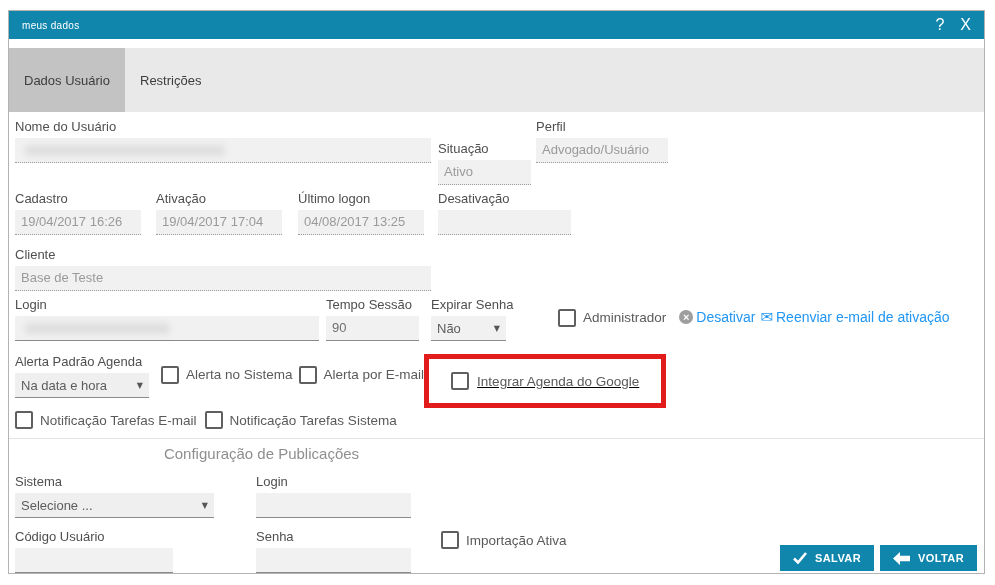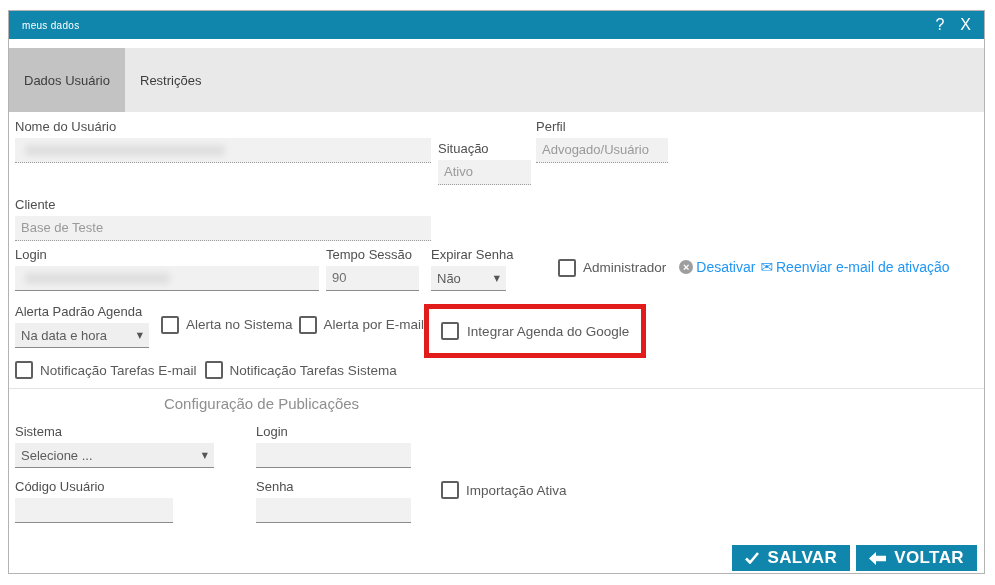--- a/index.html
+++ b/index.html
@@ -31,28 +31,28 @@
     opacity:.4;filter:blur(3px);border-radius:3px;}
   
   .cbgroup{display:flex;align-items:center;gap:7px;font-size:13.5px;color:#5a5a5a;white-space:nowrap;}
   .cb{width:18px;height:18px;border:2px solid #5f5f5f;background:#fff;border-radius:2px;flex:none;}
   
   .link{color:#2196f3;font-size:14px;display:flex;align-items:center;gap:3px;white-space:nowrap;cursor:pointer;}
   .circle-x{width:14px;height:14px;border-radius:50%;background:#9e9e9e;color:#fff;
     font-size:11px;line-height:14px;text-align:center;font-weight:bold;flex:none;}
   .envelope{color:#2196f3;font-family:"DejaVu Sans",sans-serif;font-size:15px;line-height:15px;}
   
-  .highlight{border:5px solid #e21b1b;padding:9px 12px;display:flex;align-items:center;gap:8px;
-    margin-bottom:-10px;background:transparent;}
+  .highlight{border:5px solid #e21b1b;padding:9px 22px;display:flex;align-items:center;gap:8px;
+    margin-bottom:-10px;background:transparent;text-decoration:underline;}
   .divider{border-top:1px solid #e4e4e4;margin:9px -6px 0;}
   .section-title{font-size:15px;color:#8f8f8f;width:493px;text-align:center;margin-top:7px;line-height:15px;}
   
   .footer{position:absolute;right:7px;bottom:2px;display:flex;gap:6px;}
   .btn{background:#1086ad;color:#fff;height:26px;display:flex;align-items:center;gap:8px;
-    padding:0 13px;font-size:17px;font-weight:bold;letter-spacing:.4px;cursor:pointer;border:none;}
+    padding:0 13px;font-size:11px;font-weight:bold;letter-spacing:.4px;cursor:pointer;border:none;}
   .btn svg{display:block;}
 </style>
 </head>
 <body>
 
 <div class="modal">
 
   <div class="titlebar">
     <span class="title">meus dados</span>
     <span class="controls">
@@ -77,20 +77,38 @@
       <div class="fgroup" style="width:93px;margin-left:7px;margin-top:22px;">
         <span class="flabel">Situação</span>
         <div class="fbox">Ativo</div>
       </div>
       <div class="fgroup" style="width:132px;margin-left:5px;">
         <span class="flabel">Perfil</span>
         <div class="fbox">Advogado/Usuário</div>
       </div>
     </div>
 
+    <div class="row" style="margin-top:6px;">
+      <div class="fgroup" style="width:126px;">
+        <span class="flabel">Cadastro</span>
+        <div class="fbox">19/04/2017 16:26</div>
+      </div>
+      <div class="fgroup" style="width:126px;margin-left:15px;">
+        <span class="flabel">Ativação</span>
+        <div class="fbox">19/04/2017 17:04</div>
+      </div>
+      <div class="fgroup" style="width:126px;margin-left:16px;">
+        <span class="flabel">Último logon</span>
+        <div class="fbox">04/08/2017 13:25</div>
+      </div>
+      <div class="fgroup" style="width:133px;margin-left:14px;">
+        <span class="flabel">Desativação</span>
+        <div class="fbox"></div>
+      </div>
+    </div>
 
     <div class="row" style="margin-top:12px;">
       <div class="fgroup" style="width:416px;">
         <span class="flabel">Cliente</span>
         <div class="fbox">Base de Teste</div>
       </div>
     </div>
 
     <div class="row" style="margin-top:6px;">
       <div class="fgroup" style="width:304px;">

